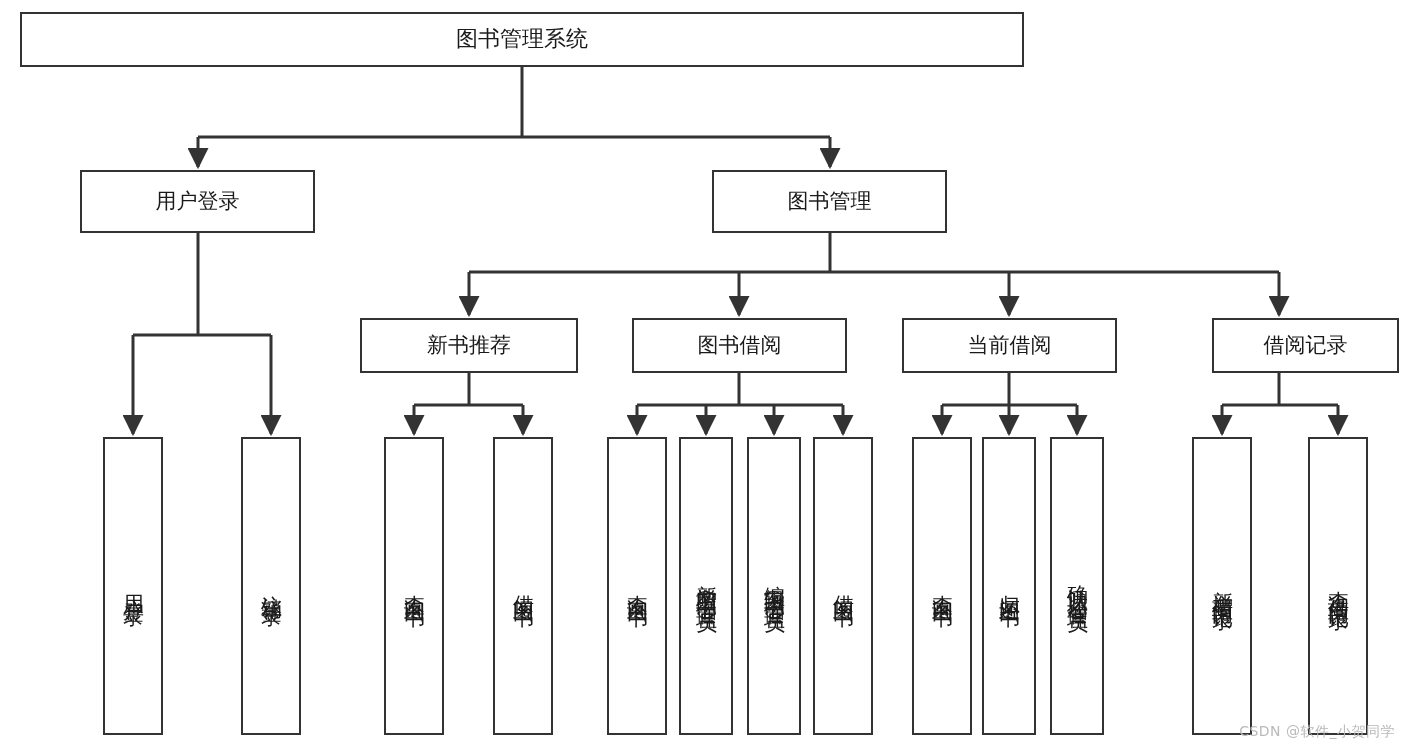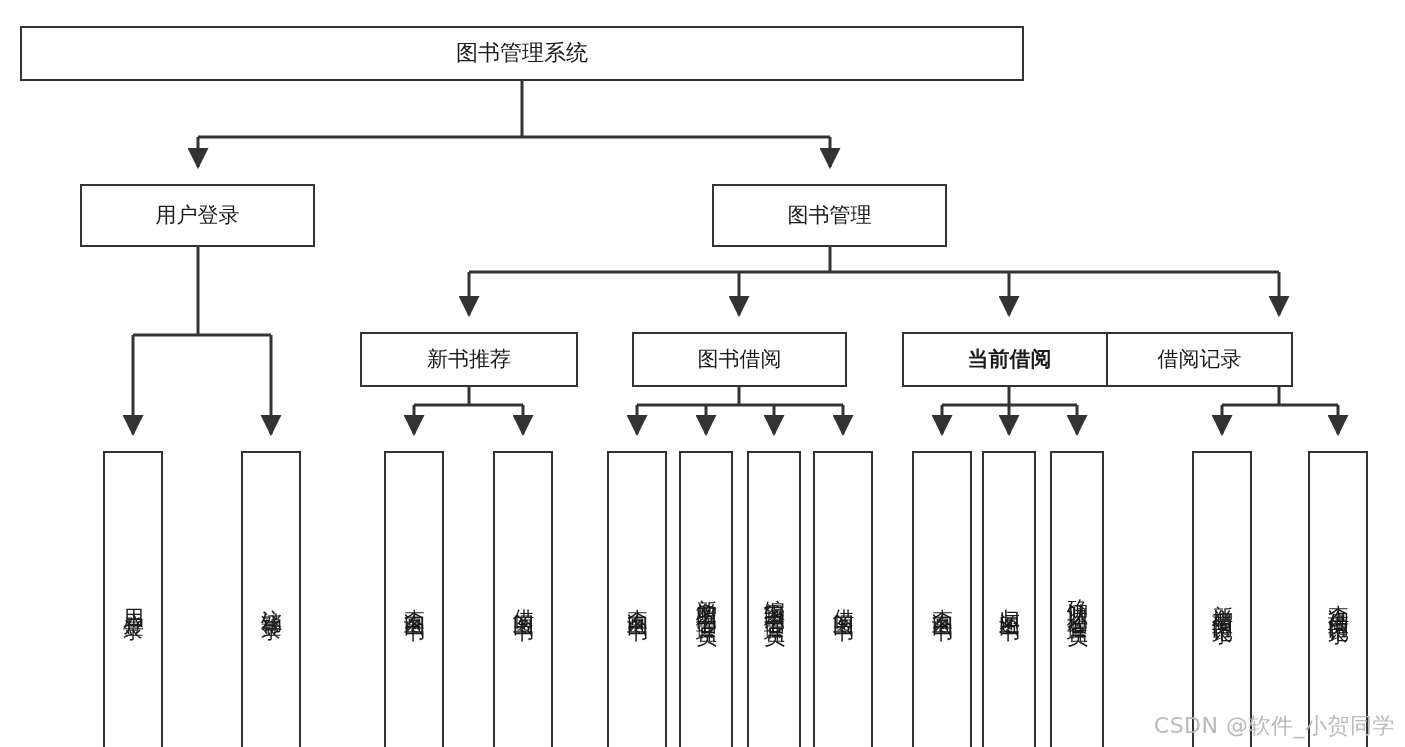--- a/index.html
+++ b/index.html
@@ -29,21 +29,20 @@
   .node {
     position: absolute;
     box-sizing: border-box;
     background: #ffffff;
     border: 2px solid #333333;
     display: flex;
     align-items: center;
     justify-content: center;
     color: #1a1a1a;
     z-index: 2;
-    margin-top: 14px;
   }
   .node-label {
     display: block;
     text-align: center;
     line-height: 1.12;
     white-space: nowrap;
   }
   
   .node.horiz .node-label {
     font-size: 21px;
@@ -63,21 +62,21 @@
     font-size: 21px;
     letter-spacing: 4px;
     line-height: 1;
     white-space: nowrap;
     max-height: 100%;
   }
   #watermark {
     position: absolute;
     right: 10px;
     bottom: 6px;
-    font-size: 22px;
+    font-size: 14px;
     color: #b9b9b9;
     letter-spacing: 0.5px;
     z-index: 5;
     white-space: nowrap;
   }
 </style>
 </head>
 <body>
 
 <div id="diagram-root">
@@ -142,24 +141,24 @@
   <div class="node horiz" style="left:360px; top:318px; width:218px; height:55px;">
     <span class="node-label">新书推荐</span>
   </div>
 
   <div class="node horiz" style="left:712px; top:170px; width:235px; height:63px;">
     <span class="node-label">图书管理</span>
   </div>
   <div class="node horiz" style="left:632px; top:318px; width:215px; height:55px;align-items:center;">
     <span class="node-label">图书借阅</span>
   </div>
-  <div class="node horiz" style="left:902px; top:318px; width:215px; height:55px;font-weight:bold;">
+  <div class="node horiz" style="left:902px; top:318px; width:215px; height:55px;">
     <span class="node-label">当前借阅</span>
   </div>
-  <div class="node horiz" style="left:1106px; top:318px; width:187px; height:55px;">
+  <div class="node horiz" style="left:1212px; top:318px; width:187px; height:55px;">
     <span class="node-label">借阅记录</span>
   </div>
 
   <div class="node vert" style="left:103px; top:437px; width:60px; height:298px;">
     <span class="node-label">用户登录</span>
   </div>
   <div class="node vert" style="left:241px; top:437px; width:60px; height:298px;">
     <span class="node-label">注销登录</span>
   </div>
 

